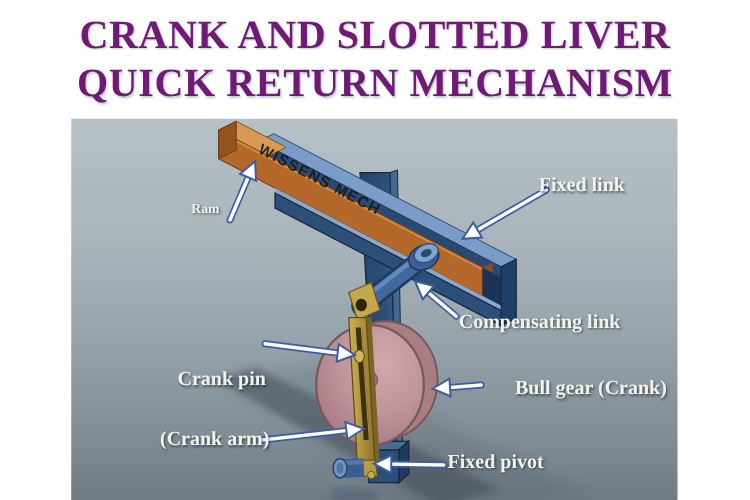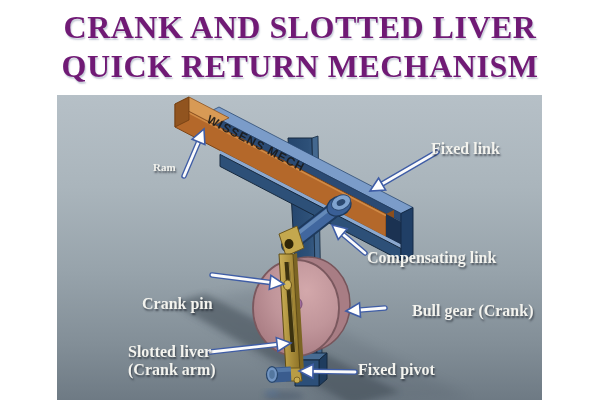--- a/index.html
+++ b/index.html
@@ -174,18 +174,17 @@
         <polygon points="346,311 359.5,302.9 360.5,316.9" fill="#ffffff" stroke="#3f5da6" stroke-width="1.6"></polygon>
       </g>
     </g>
   </svg>
 
   <div class="lbl" style="left:96px;top:66px;font-size:11px;">Ram</div>
   <div class="lbl" style="left:374px;top:45px;">Fixed link</div>
   <div class="lbl" style="left:310px;top:154px;text-align:center;">Compensating link</div>
   <div class="lbl" style="left:85px;top:168px;margin-top:32px;">Crank pin</div>
   <div class="lbl" style="left:71px;top:248px;">
-    <div>Slotted liver</div>
     <div>(Crank arm)</div>
   </div>
   <div class="lbl" style="left:329px;top:207px;margin-left:26px;">Bull gear (Crank)</div>
   <div class="lbl" style="left:301px;top:266px;text-align:right;">Fixed pivot</div>
 </div>
 
 </body></html>

